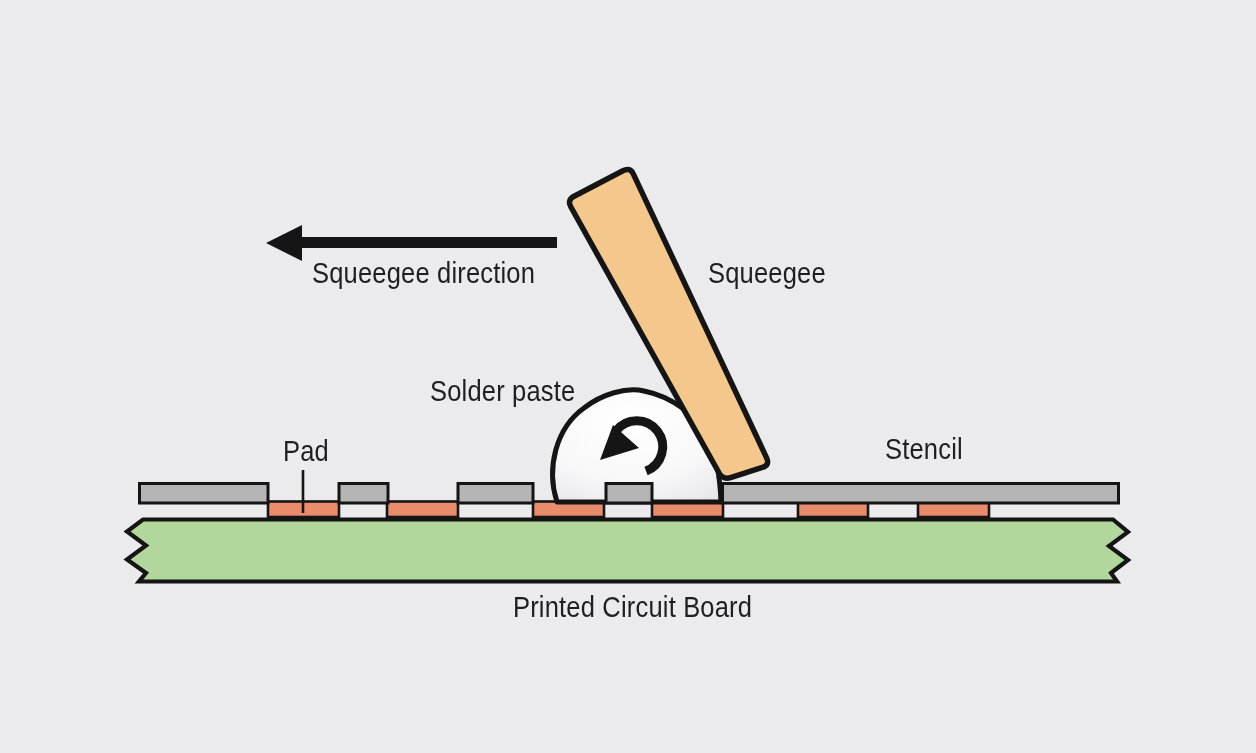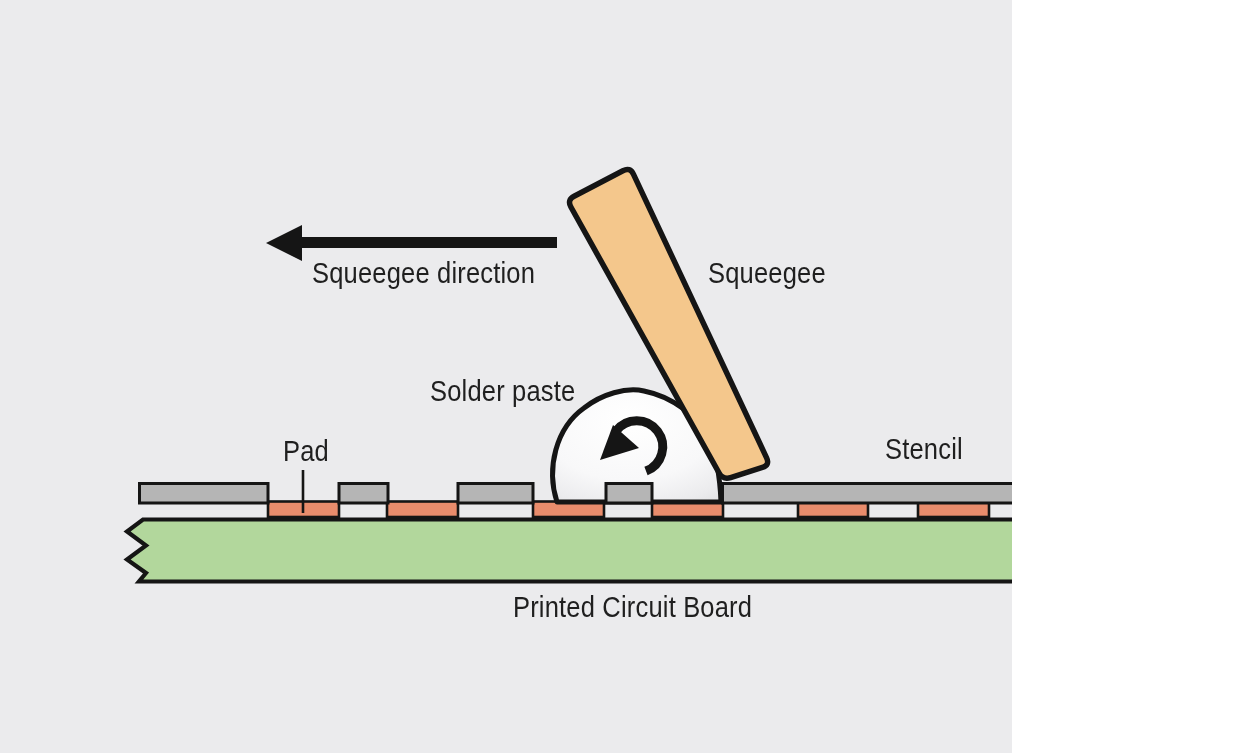--- a/index.html
+++ b/index.html
@@ -1,18 +1,18 @@
 <!DOCTYPE html>
 <html><head>
 <meta charset="utf-8">
 <style>
   html,body{margin:0;padding:0;}
   #canvas{
     position:relative;
-    width:1012px;height:753px;
+    width:1256px;height:753px;
     overflow:hidden;
     font-family:"Liberation Sans","DejaVu Sans",sans-serif;
   }
   #scene{position:absolute;left:0;top:0;}
   .lbl{
     position:absolute;
     font-size:29px;
     line-height:29px;
     font-weight:500;
     white-space:nowrap;

